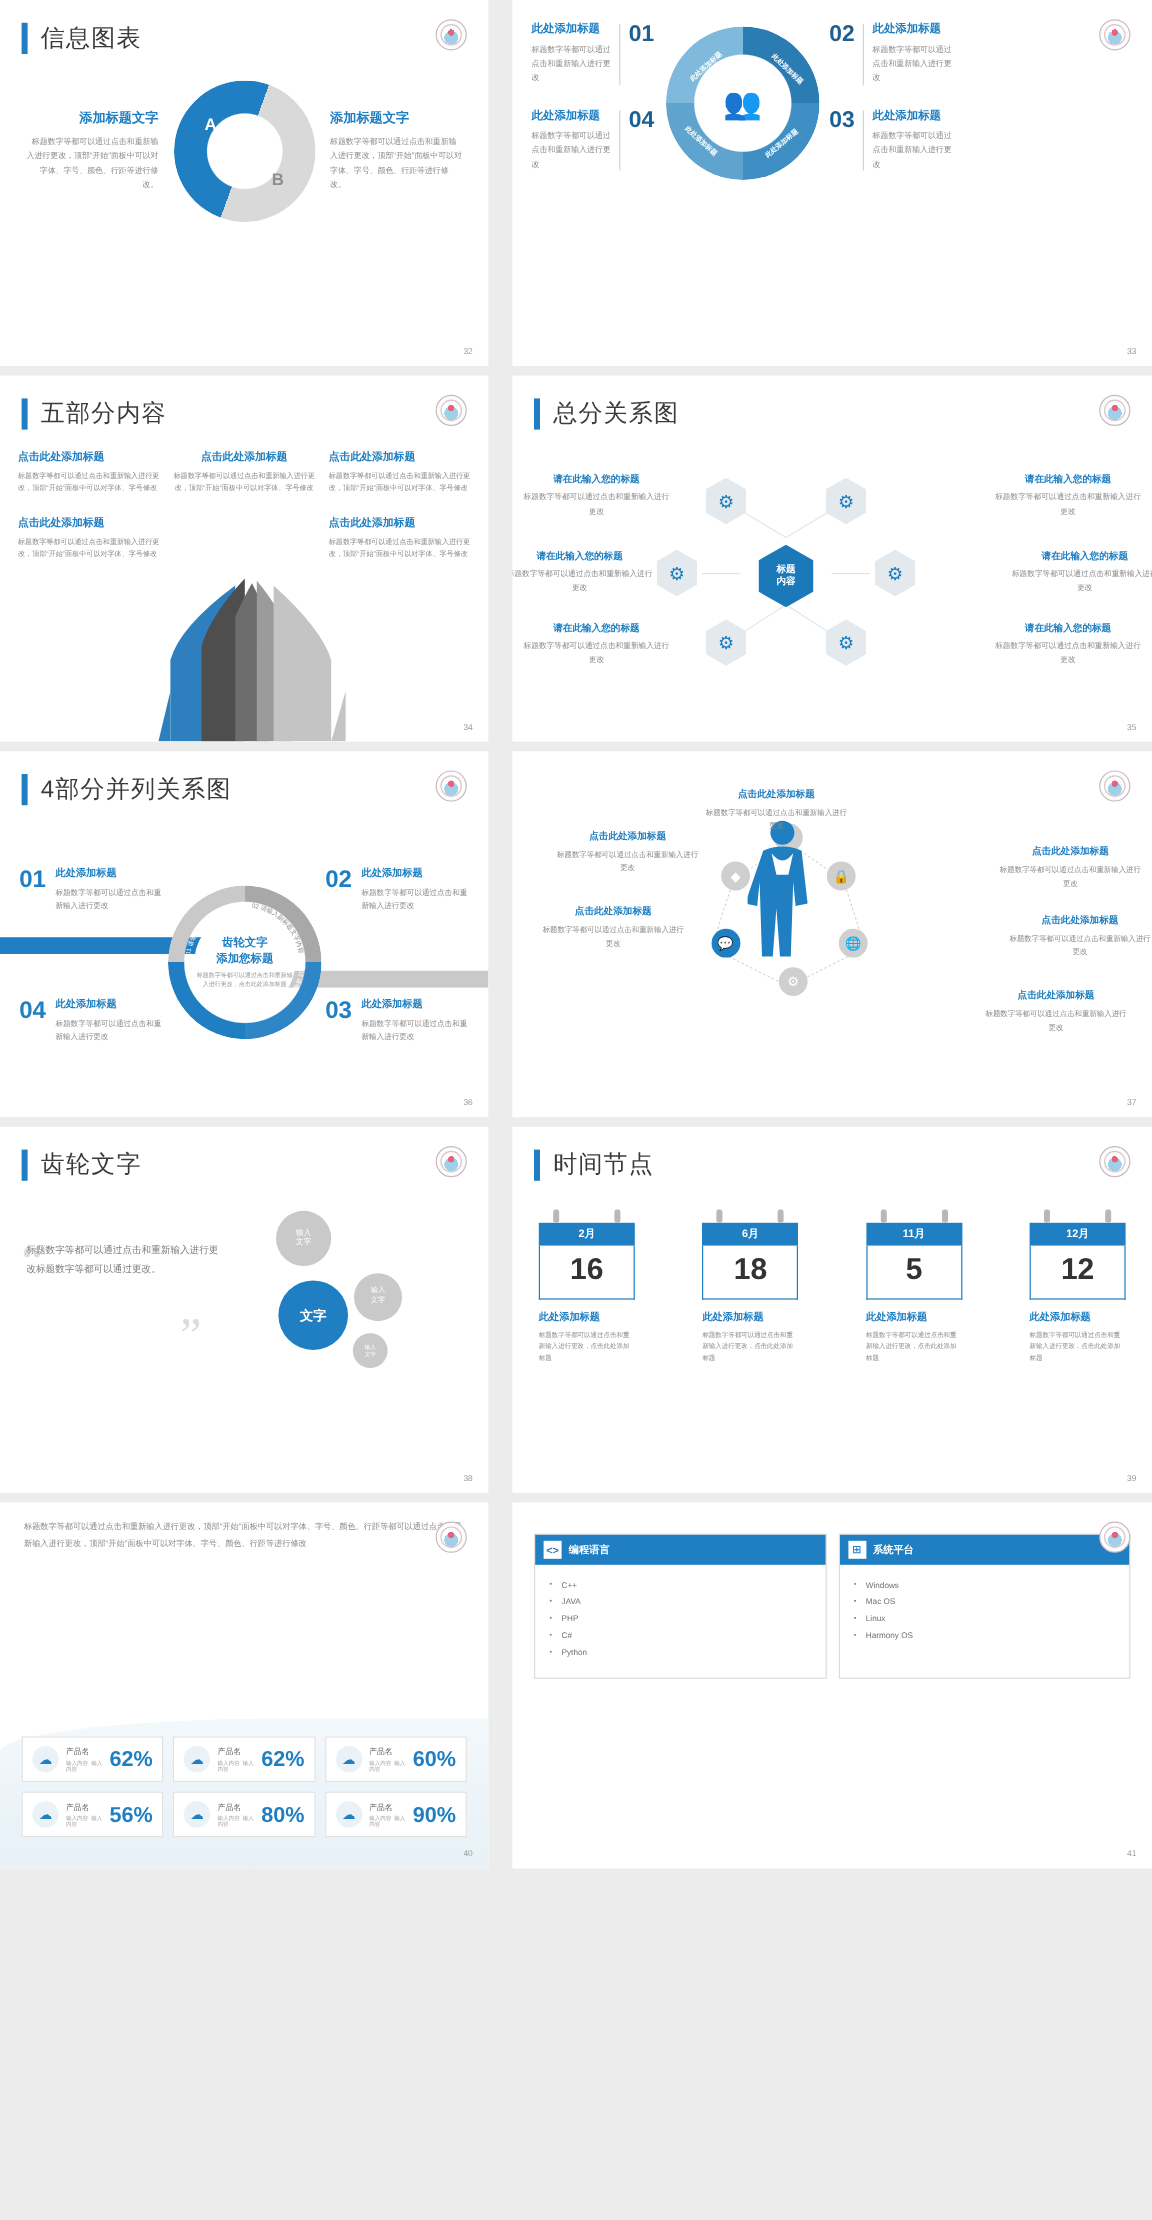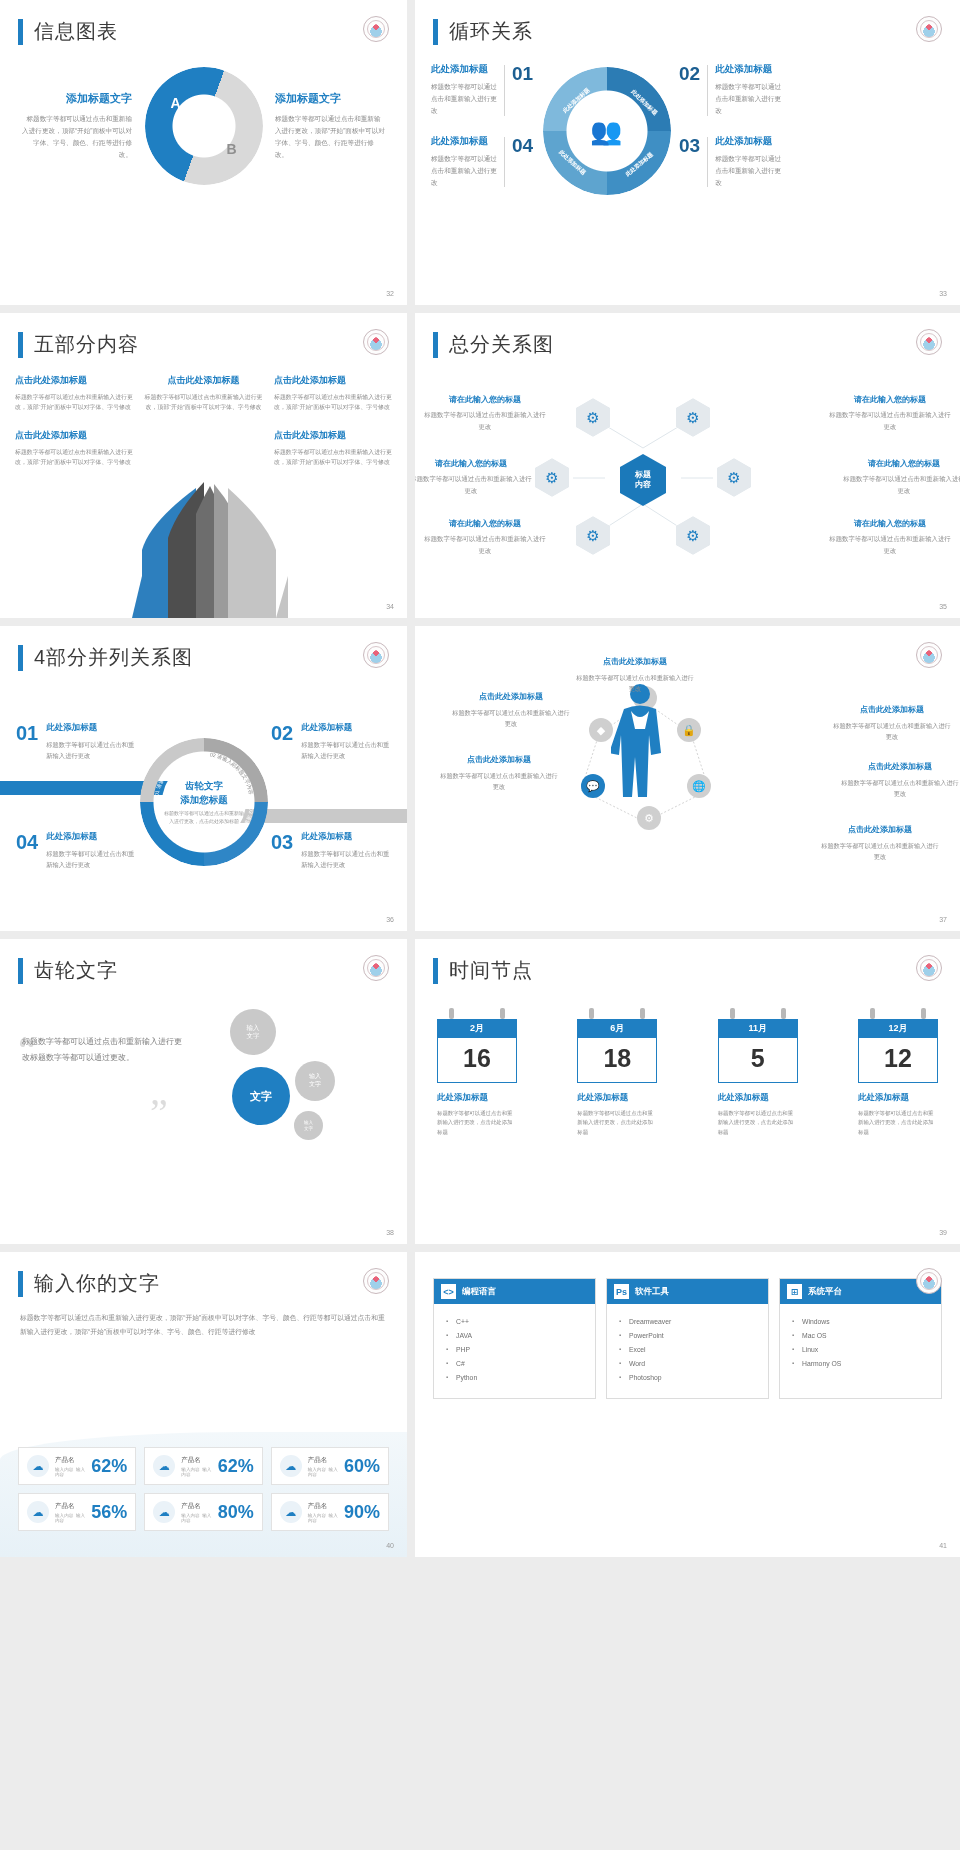--- a/index.html
+++ b/index.html
@@ -2,21 +2,21 @@
 <html><head>
 <meta charset="utf-8">
 <style>
   * { box-sizing: border-box; margin:0; padding:0; }
   body {
     width:960px; height:1850px;
     background:#ececec;
     font-family:"Liberation Sans","DejaVu Sans",sans-serif;
     overflow:hidden;
   }
-  .grid { display:grid; grid-template-columns:407px 1fr; gap:8px 8px; padding:0; }
+  .grid { display:grid; grid-template-columns:407px 1fr; gap:8px 20px; padding:0; }
   .slide {
     background:#fff; position:relative; height:305px; overflow:hidden;
   }
   .slide.right { }
   
   .s-head { display:flex; align-items:center; padding:18px 0 0 18px; }
   .s-bar { width:5px; height:26px; background:#1f7fc2; margin-right:11px; }
   .s-title { font-size:20px; color:#3b3b3b; letter-spacing:1px; font-weight:400; }
   .logo {
     position:absolute; top:16px; right:18px; width:26px; height:26px;
@@ -191,24 +191,20 @@
       </div>
       <div class="s32-col r">
         <h4 class="tt">添加标题文字</h4>
         <p class="bd">标题数字等都可以通过点击和重新输入进行更改，顶部“开始”面板中可以对字体、字号、颜色、行距等进行修改。</p>
       </div>
     </div>
     <div class="pg">32</div>
   </div>
 
   <div class="slide right">
-    <div class="s-head">
-      <div class="s-bar"></div>
-      <div class="s-title">循环关系</div>
-    </div>
     <div class="logo"></div>
     <div class="s33">
       <div class="side">
         <div class="blk">
           <div class="txt">
             <h4 class="tt">此处添加标题</h4>
             <p class="bd">标题数字等都可以通过点击和重新输入进行更改</p>
           </div>
           <div class="divider"></div>
           <div class="num">01</div>
@@ -560,24 +556,20 @@
         <div class="mo">12月</div>
         <div class="dy">12</div>
         <h4 class="tt">此处添加标题</h4>
         <p class="bd">标题数字等都可以通过点击和重新输入进行更改，点击此处添加标题</p>
       </div>
     </div>
     <div class="pg">39</div>
   </div>
 
   <div class="slide s40">
-    <div class="s-head">
-      <div class="s-bar"></div>
-      <div class="s-title">输入你的文字</div>
-    </div>
     <div class="logo"></div>
     <div class="intro">标题数字等都可以通过点击和重新输入进行更改，顶部“开始”面板中可以对字体、字号、颜色、行距等都可以通过点击和重新输入进行更改，顶部“开始”面板中可以对字体、字号、颜色、行距等进行修改</div>
     <div class="wave"></div>
 
     <div class="pgrid">
       <div class="pcard">
         <div class="ic">☁</div>
         <div class="meta">
           <div class="nm">产品名</div>
           <div class="sub"><span>输入内容</span> &nbsp;<span>输入内容</span></div>
@@ -640,33 +632,20 @@
         <ul>
           <li>C++</li>
           <li>JAVA</li>
           <li>PHP</li>
           <li>C#</li>
           <li>Python</li>
         </ul>
       </div>
       <div class="skcol">
         <div class="skhead">
-          <div class="bx">Ps</div>
-          <span class="t">软件工具</span>
-        </div>
-        <ul>
-          <li>Dreamweaver</li>
-          <li>PowerPoint</li>
-          <li>Excel</li>
-          <li>Word</li>
-          <li>Photoshop</li>
-        </ul>
-      </div>
-      <div class="skcol">
-        <div class="skhead">
           <div class="bx">⊞</div>
           <span class="t">系统平台</span>
         </div>
         <ul>
           <li>Windows</li>
           <li>Mac OS</li>
           <li>Linux</li>
           <li>Harmony OS</li>
         </ul>
       </div>

